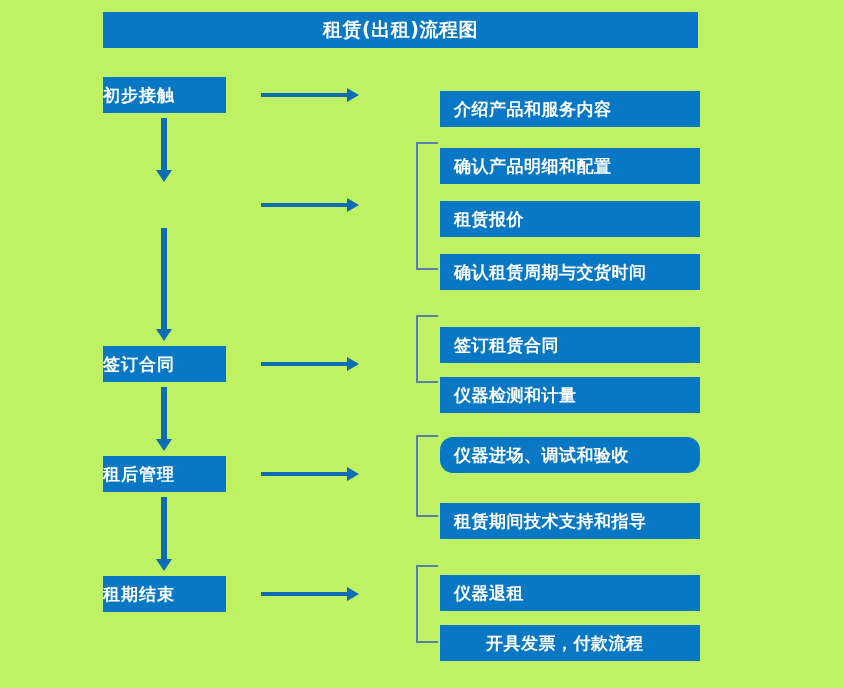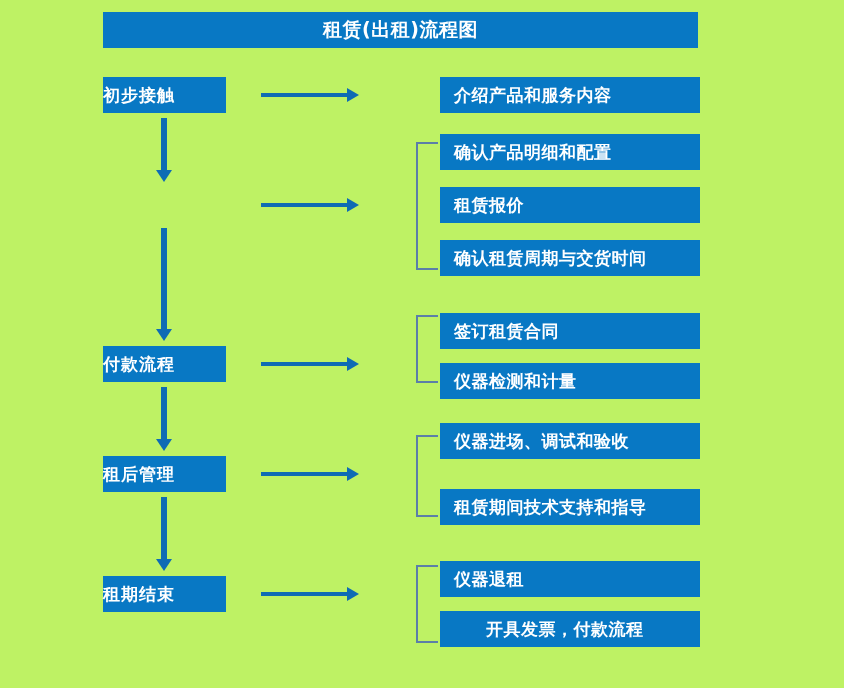--- a/index.html
+++ b/index.html
@@ -55,20 +55,21 @@
     height: 36px;
     background: #0878C4;
     color: #ffffff;
     font-size: 17px;
     font-weight: bold;
     display: flex;
     align-items: center;
     padding-left: 14px;
     box-sizing: border-box;
     letter-spacing: 0.5px;
+    margin-top: 14px;
   }
   
   .h-arrow {
     position: absolute;
     height: 14px;
     width: 98px;
     left: 261px;
   }
   .h-arrow .shaft {
     position: absolute;
@@ -123,21 +124,21 @@
   }
 </style>
 </head>
 <body>
 
 <div id="canvas">
 
   <div class="title-bar">租赁(出租)流程图</div>
 
   <div class="stage-box left-box" style="top:77px;">初步接触</div>
-  <div class="stage-box left-box" style="top:346px;">付款流程</div>
+  <div class="stage-box left-box" style="top:346px;">签订合同</div>
   <div class="stage-box left-box" style="top:456px;">租后管理</div>
   <div class="stage-box left-box" style="top:576px;">租期结束</div>
 
   <div class="v-arrow" style="top:118px; height:64px;">
     <div class="shaft" style="height:52px;"></div>
     <div class="head"></div>
   </div>
   <div class="v-arrow" style="top:228px; height:113px;">
     <div class="shaft" style="height:101px;"></div>
     <div class="head"></div>
@@ -179,19 +180,19 @@
 
   <div class="detail-box" style="top:77px;">介绍产品和服务内容</div>
 
   <div class="detail-box" style="top:134px;">确认产品明细和配置</div>
   <div class="detail-box" style="top:187px;">租赁报价</div>
   <div class="detail-box" style="top:240px;">确认租赁周期与交货时间</div>
 
   <div class="detail-box" style="top:313px;">签订租赁合同</div>
   <div class="detail-box" style="top:363px;">仪器检测和计量</div>
 
-  <div class="detail-box" style="top:423px;">仪器进场、调试和验收</div>
+  <div class="detail-box" style="top:423px;border-radius:13px;">仪器进场、调试和验收</div>
   <div class="detail-box" style="top:489px;">租赁期间技术支持和指导</div>
 
   <div class="detail-box" style="top:561px;">仪器退租</div>
   <div class="detail-box" style="top:611px;padding-left:46px;">开具发票，付款流程</div>
 
 </div>
 
 </body></html>

